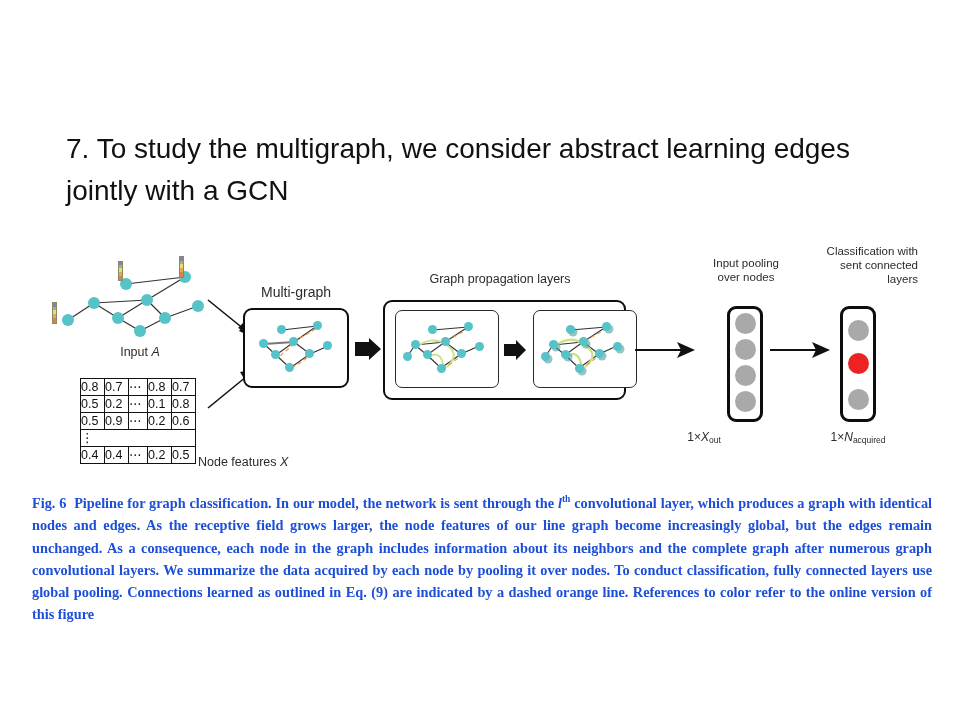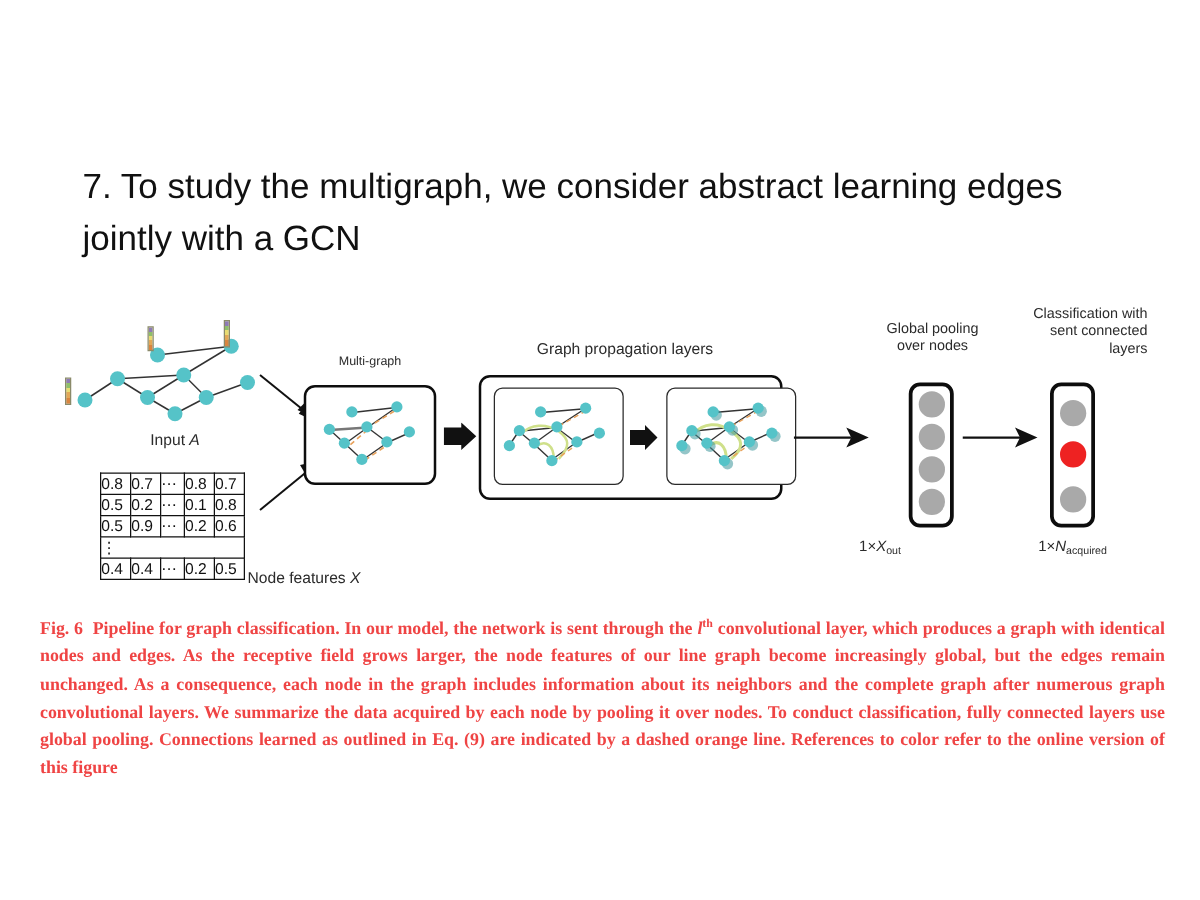--- a/index.html
+++ b/index.html
@@ -132,21 +132,21 @@
   
   #caption {
     position: absolute;
     left: 32px;
     top: 492px;
     width: 900px;
     font-family: "Liberation Serif", serif;
     font-weight: bold;
     font-size: 14.3px;
     line-height: 1.56;
-    color: #ef4444;
+    color: #1d4ed8;
     text-align: justify;
   }
   #caption sup { font-size: 9.5px; }
   #caption i { font-style: italic; }
 </style>
 </head>
 <body>
 
 <div id="slide">
 
@@ -230,21 +230,21 @@
     <svg style="position:absolute;left:176px;top:48px;width:62px;height:50px;" viewBox="0 0 62 50">
       <line x1="2" y1="2" x2="44" y2="36" stroke="#111" stroke-width="1.6"></line>
       <polygon points="44,36 32,30 38,24" fill="#111"></polygon>
       <polygon points="48,40 33,33 40,24" fill="#111"></polygon>
     </svg>
     <svg style="position:absolute;left:176px;top:110px;width:62px;height:52px;" viewBox="0 0 62 52">
       <line x1="2" y1="48" x2="46" y2="12" stroke="#111" stroke-width="1.6"></line>
       <polygon points="48,9 34,12 40,22" fill="#111"></polygon>
     </svg>
 
-    <div class="fig-label" style="left:266px;top:34px;transform:translateX(-50%);font-size:10px;">Multi-graph</div>
+    <div class="fig-label" style="left:266px;top:34px;transform:translateX(-50%);font-size:14px;">Multi-graph</div>
     <div class="rbox" style="left:213px;top:58px;width:106px;height:80px;"></div>
 
     <svg style="position:absolute;left:222px;top:66px;width:88px;height:64px;" viewBox="0 0 88 64">
       <g stroke="#333" stroke-width="1.1" fill="none">
         <line x1="30" y1="14" x2="65" y2="10"></line>
         <line x1="12" y1="28" x2="42" y2="26" stroke-width="2" stroke="#777"></line>
         <line x1="42" y1="26" x2="65" y2="10"></line>
         <line x1="42" y1="26" x2="24" y2="39"></line>
         <line x1="42" y1="26" x2="58" y2="38"></line>
         <line x1="12" y1="28" x2="24" y2="39"></line>
@@ -345,21 +345,21 @@
     <div class="node shadow" style="left:565px;top:99px;width:9px;height:9px;"></div>
     <div class="node shadow" style="left:545px;top:114px;width:9px;height:9px;"></div>
     <div class="node shadow" style="left:583px;top:92px;width:9px;height:9px;"></div>
 
     <svg style="position:absolute;left:605px;top:90px;width:62px;height:20px;" viewBox="0 0 62 20">
       <line x1="0" y1="10" x2="46" y2="10" stroke="#111" stroke-width="1.8"></line>
       <polygon points="60,10 42,2 46,10 42,18" fill="#111"></polygon>
     </svg>
 
     <div class="fig-label wrap" style="left:668px;top:6px;width:96px;text-align:center;">
-      <span>Global pooling</span><br>
+      <span>Input pooling</span><br>
       <span>over nodes</span>
     </div>
     <div class="pill" style="left:697px;top:56px;width:36px;height:116px;"></div>
     <div class="dot" style="left:705px;top:63px;width:21px;height:21px;"></div>
     <div class="dot" style="left:705px;top:89px;width:21px;height:21px;"></div>
     <div class="dot" style="left:705px;top:115px;width:21px;height:21px;"></div>
     <div class="dot" style="left:705px;top:141px;width:21px;height:21px;"></div>
     <div class="fig-label" style="left:674px;top:180px;transform:translateX(-50%);font-size:12px;">
       <span>1×</span><i>X</i><span class="sub">out</span>
     </div>

